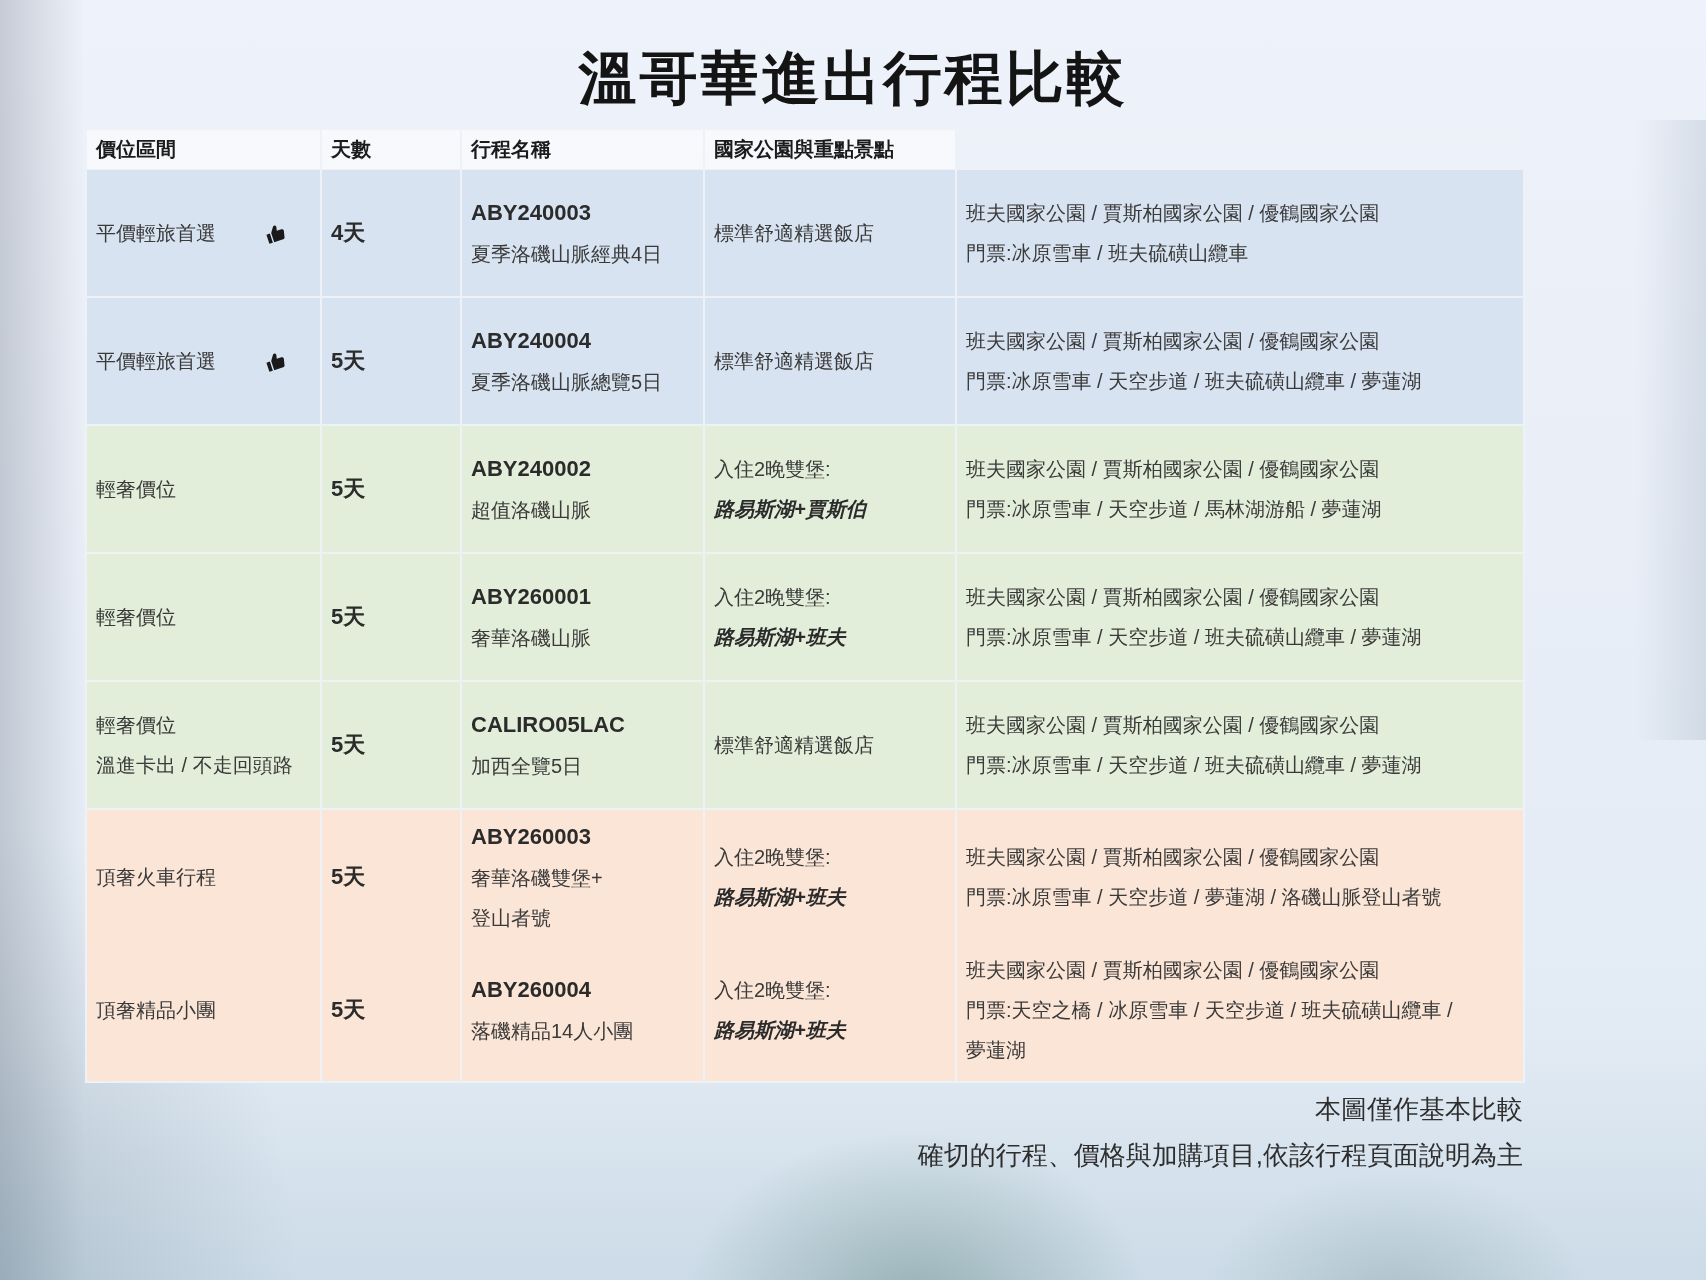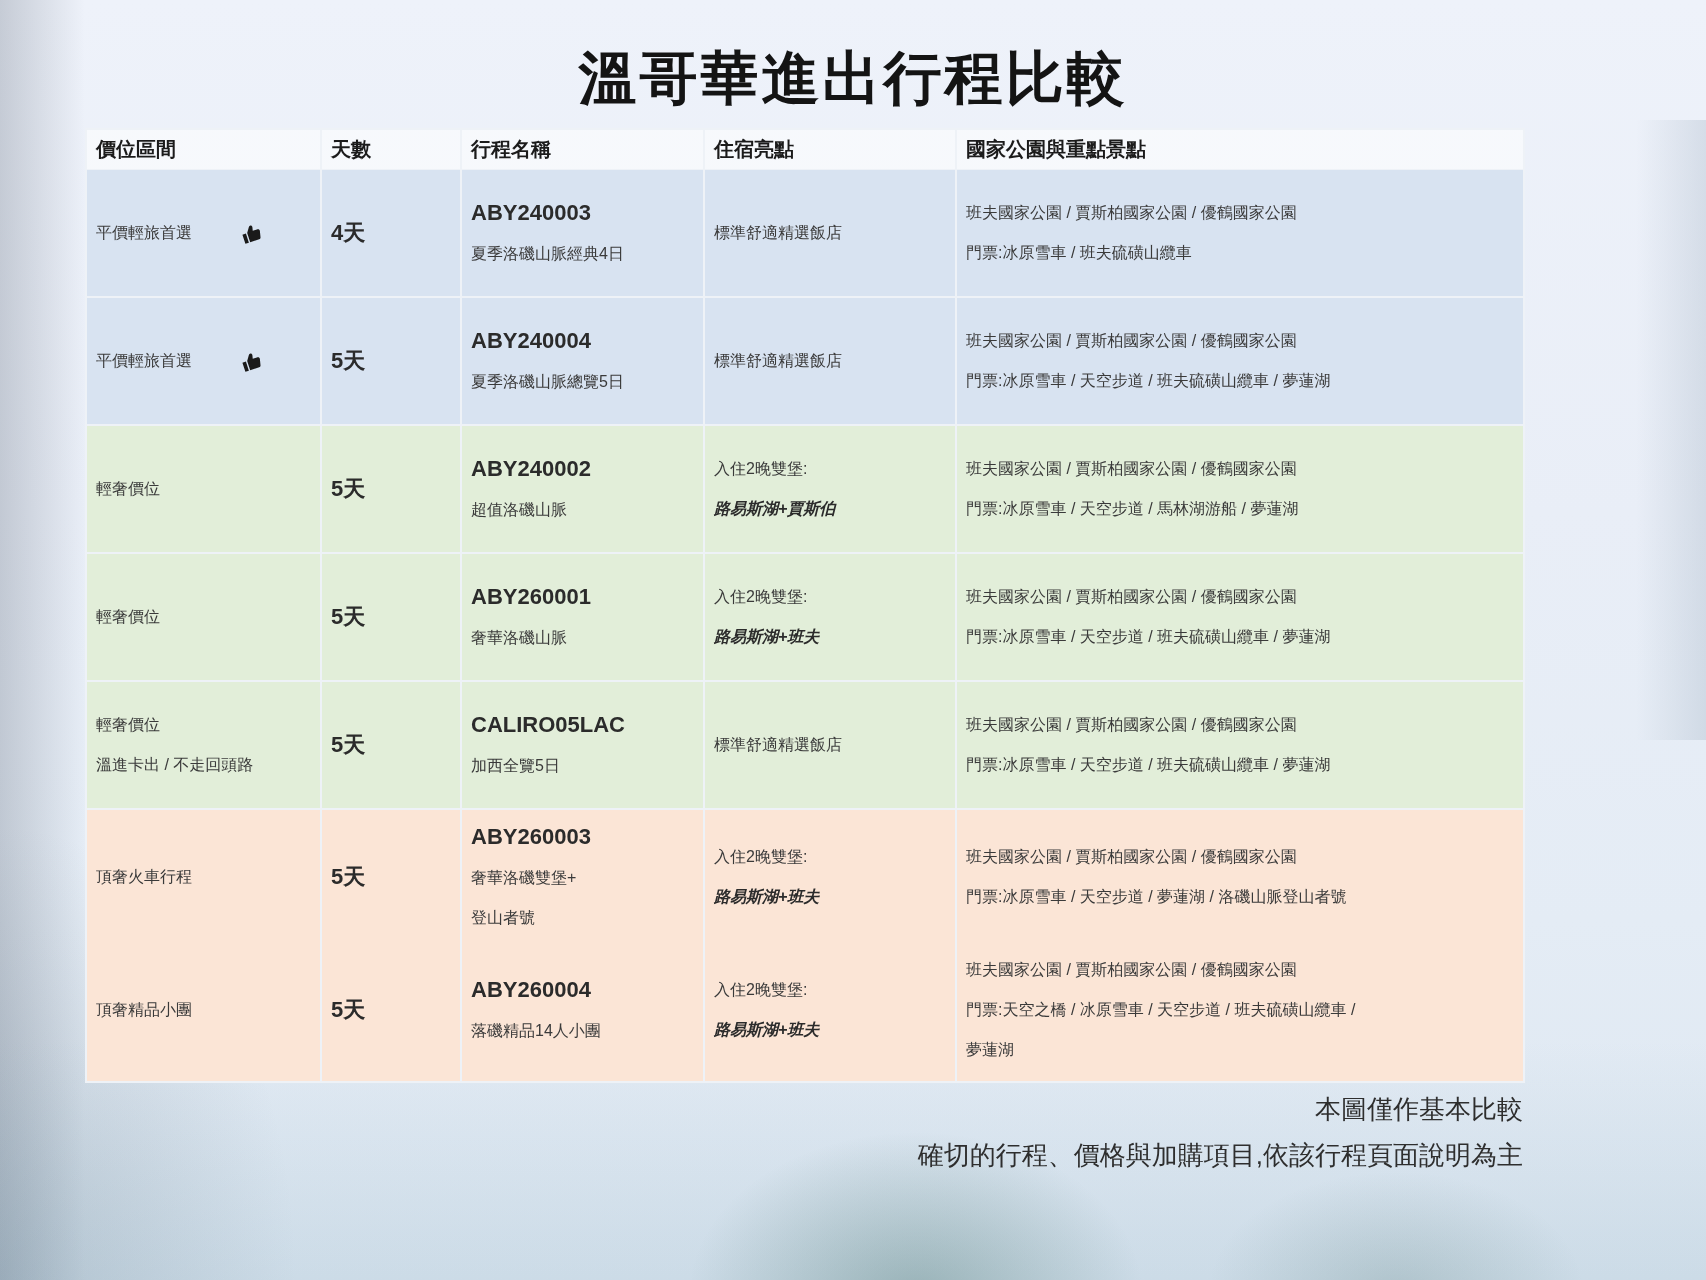--- a/index.html
+++ b/index.html
@@ -45,21 +45,21 @@
   .thead{height:40px;}
   .thead .td{background:rgba(255,255,255,.55);justify-content:flex-start;}
   .th-label{font-size:20px;font-weight:700;color:#1b1b1b;}
 
   .body{height:128px;}
   .body.tall{height:145px;}
   .blue  .td{background:#d8e3f1;}
   .green .td{background:#e2eed9;}
   .peach .td{background:#fbe5d6;}
 
-  .line{font-size:16px;color:#3a3a3a;line-height:40px;white-space:nowrap;}
+  .line{font-size:20px;color:#3a3a3a;line-height:40px;white-space:nowrap;}
   .line:empty{display:none;}
   .code{font-size:22px;font-weight:700;color:#2b2b2b;line-height:42px;white-space:nowrap;}
   .days{font-size:22px;font-weight:700;color:#2b2b2b;line-height:40px;}
   .bold{font-weight:700;color:#2b2b2b;font-style:italic;}
   .price-line{display:flex;align-items:center;gap:43px;}
   .badge{display:inline-flex;margin-left:6px;transform:rotate(-18deg);}
   .badge svg{width:22px;height:22px;}
 
   .footer{
     position:absolute;right:183px;top:1086px;
@@ -87,23 +87,20 @@
       <div class="td">
           <div class="th-label">價位區間</div>
         </div>
       <div class="td">
           <div class="th-label">天數</div>
         </div>
       <div class="td">
           <div class="th-label">行程名稱</div>
         </div>
       <div class="td">
-          <div class="th-label">住宿亮點</div>
-        </div>
-      <div class="td">
           <div class="th-label">國家公園與重點景點</div>
         </div>
     </div>
 
     <div class="tr body blue">
       <div class="td">
         <div class="line price-line">
           <span>平價輕旅首選</span>
           <span class="badge">
               <svg viewBox="0 0 24 24">

